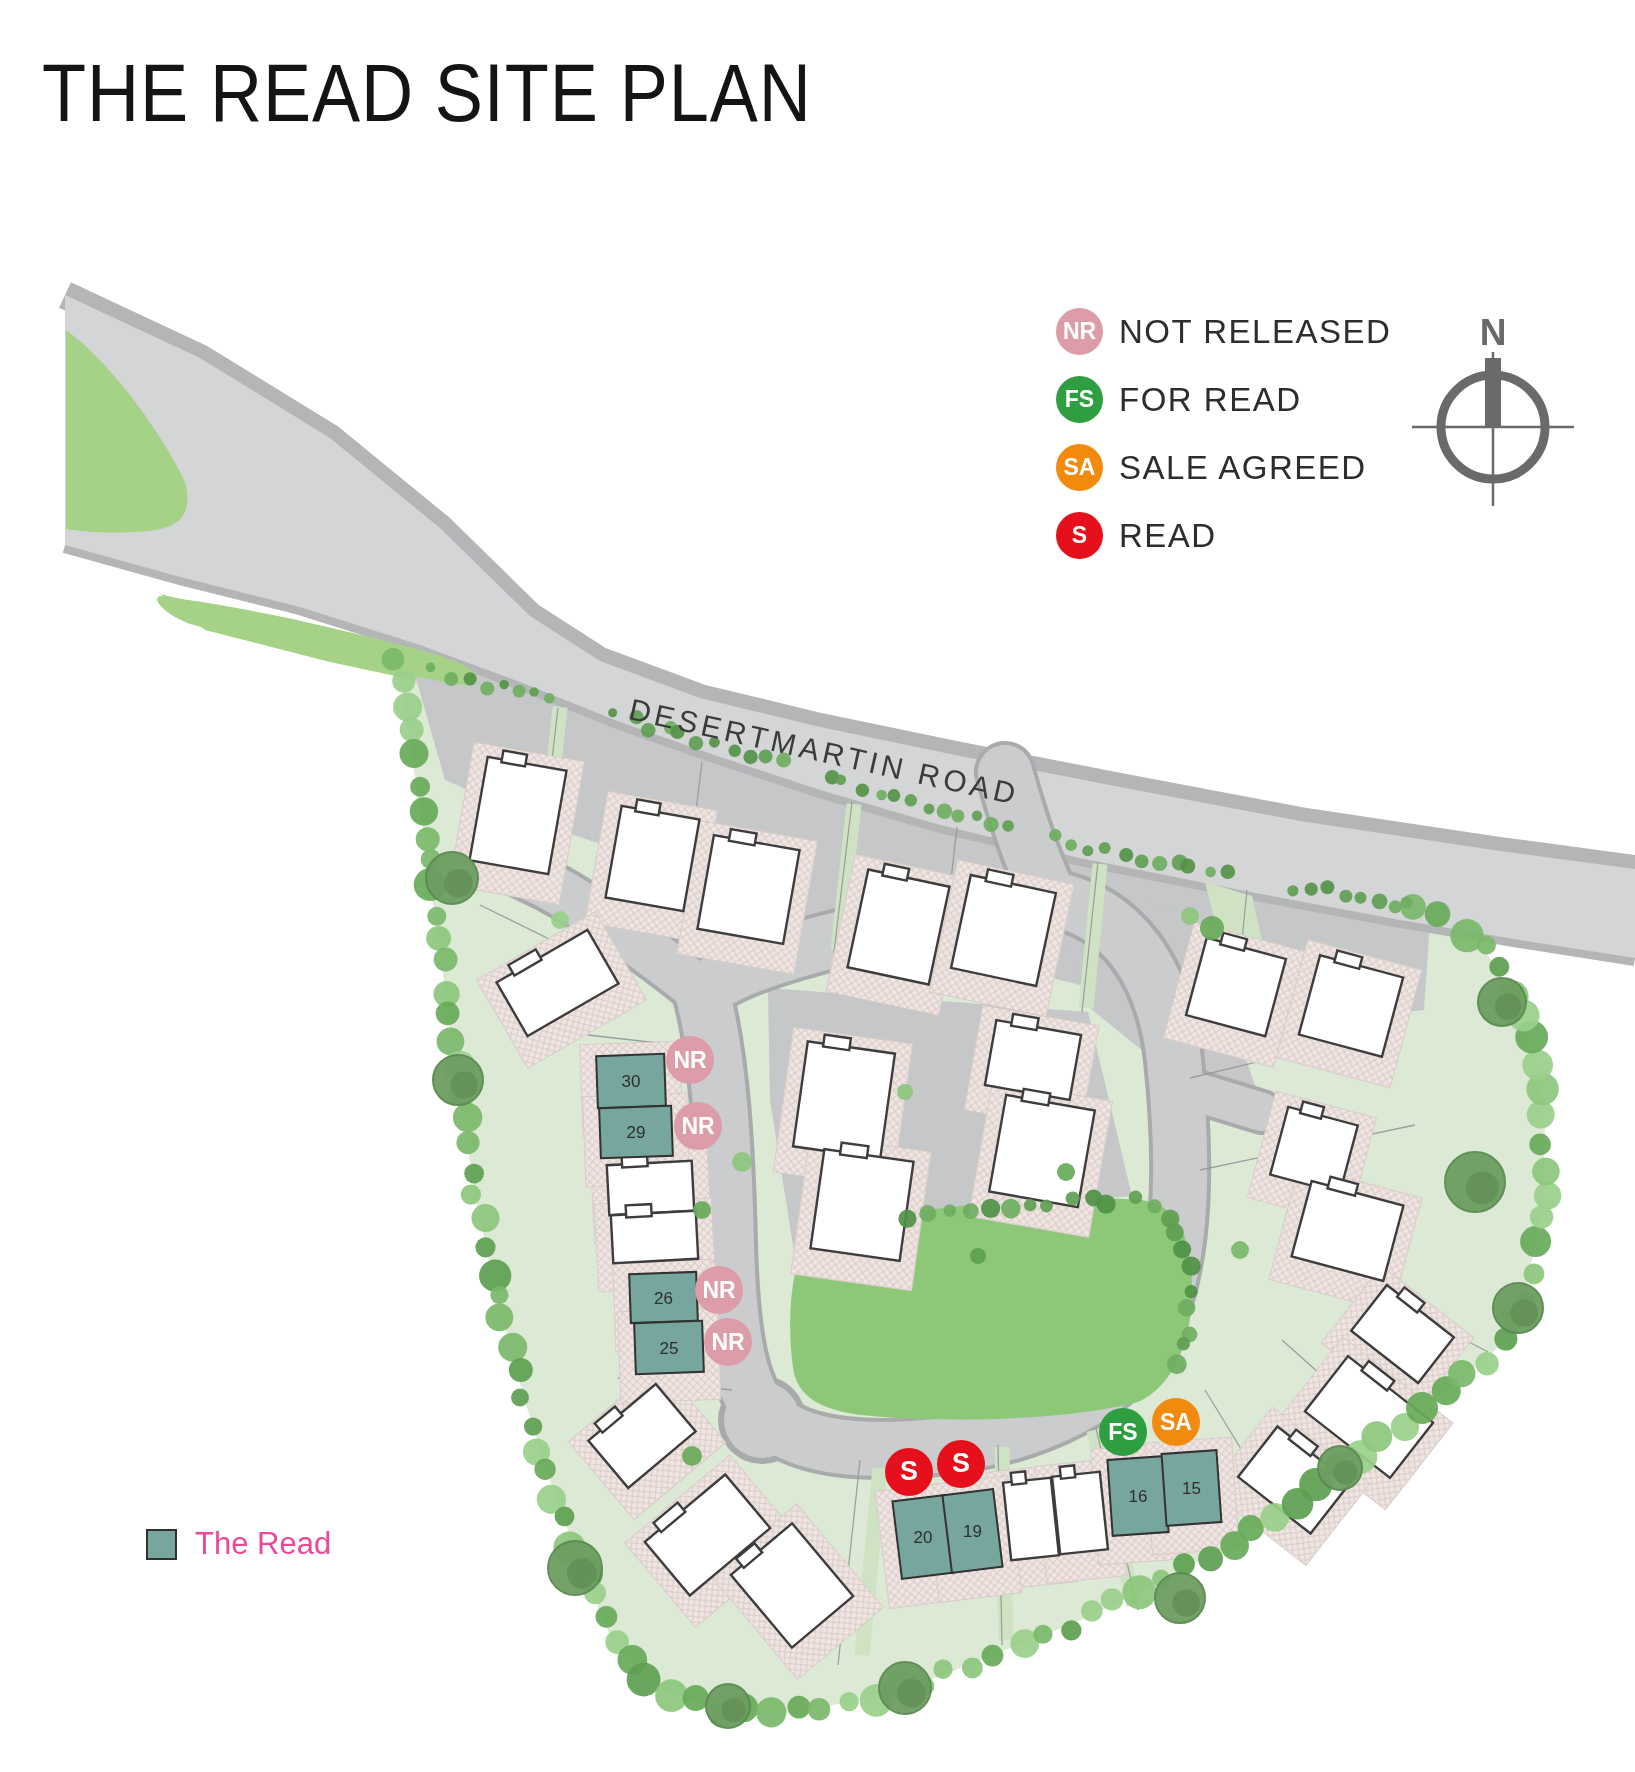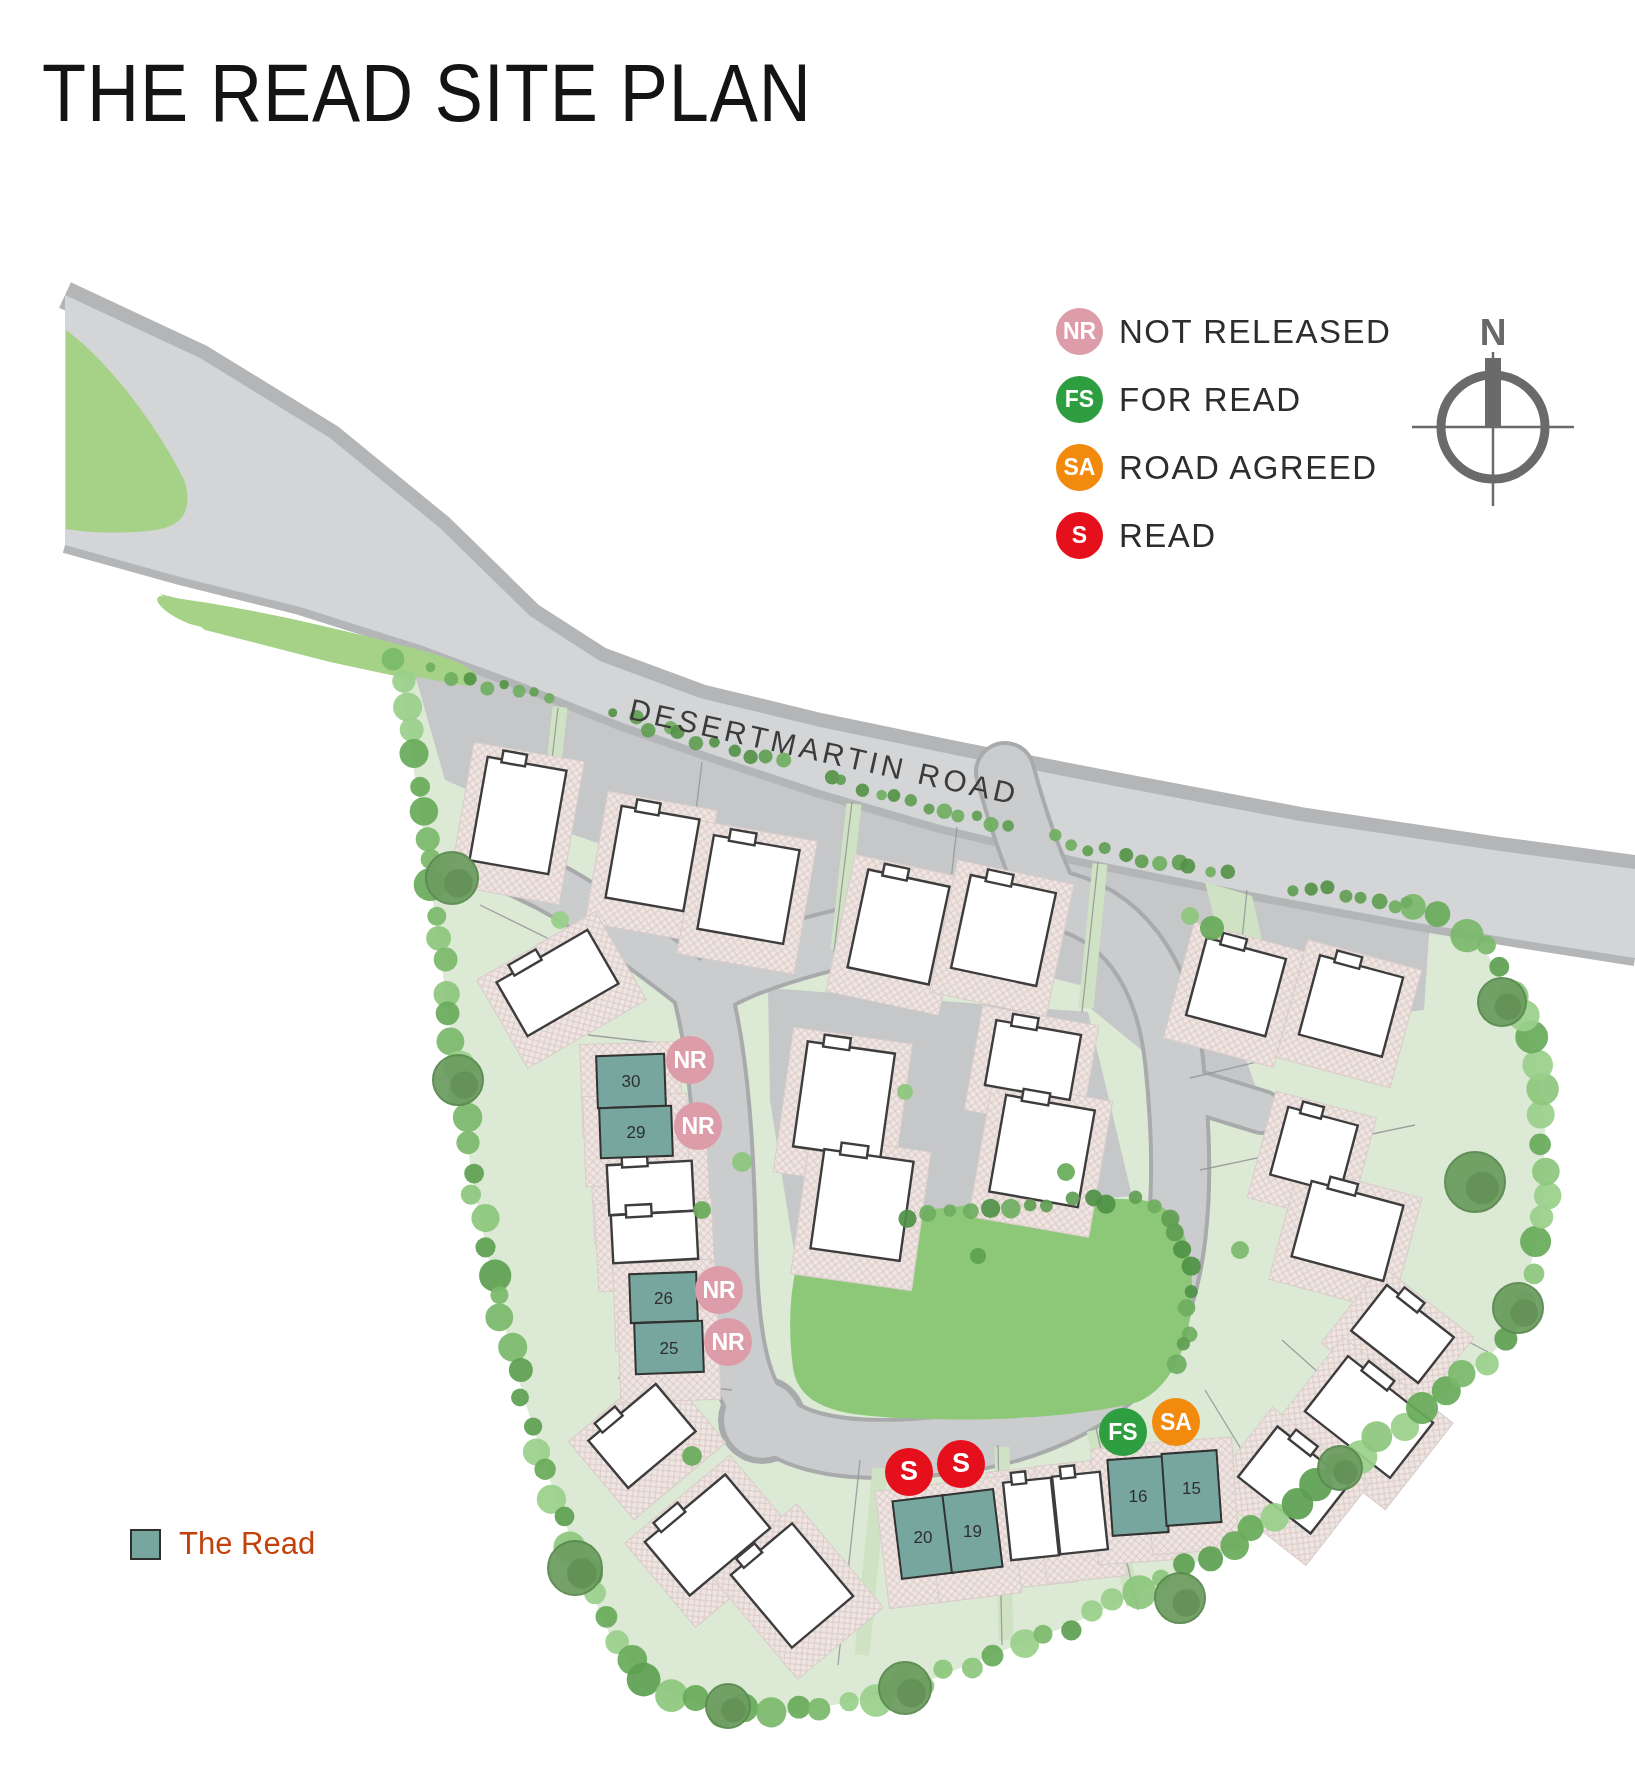--- a/index.html
+++ b/index.html
@@ -8,22 +8,22 @@
   #stage{position:absolute;left:0;top:0;width:1635px;height:1772px;}
   #map{position:absolute;left:0;top:0;width:1635px;height:1772px;}
   h1#title{position:absolute;left:42px;top:50px;margin:0;font-weight:300;
        font-size:82px;letter-spacing:1px;color:#141414;line-height:1.05;
        transform:scaleX(.88);transform-origin:left top;white-space:nowrap;}
   .legend{position:absolute;left:1056px;top:308px;display:flex;flex-direction:column;gap:21px;}
   .lrow{display:flex;align-items:center;gap:16px;height:47px;}
   .dot{width:47px;height:47px;border-radius:50%;color:#fff;font-weight:bold;
        font-size:23px;display:flex;align-items:center;justify-content:center;flex:0 0 47px;}
   .llabel{font-size:33px;color:#2d2d2d;letter-spacing:1.5px;font-weight:300;white-space:nowrap;}
-  .read-key{position:absolute;left:130px;top:1526px;display:flex;align-items:center;gap:18px;
-       font-size:31px;color:#c2410c;font-weight:300;}
+  .read-key{position:absolute;left:146px;top:1526px;display:flex;align-items:center;gap:18px;
+       font-size:31px;color:#ec4899;font-weight:300;}
   .read-key .sq{width:31px;height:31px;border:2px solid #2f2f2f;box-sizing:border-box;}
   .roadlabel{font:400 30px "Liberation Sans",sans-serif;letter-spacing:4px;fill:#3b3b3b;}
   .compassN{font:bold 37px "Liberation Sans",sans-serif;fill:#696969;}
   .plotnum{font:300 17px "Liberation Sans",sans-serif;fill:#2e2e2e;}
   .badgetxt{font:bold 23px "Liberation Sans",sans-serif;fill:#ffffff;}
 </style>
 </head>
 <body>
 
 <div id="stage">
@@ -502,21 +502,21 @@
     <div class="lrow">
       <span class="dot" style="background: rgb(220, 157, 168);">NR</span>
       <span class="llabel">NOT RELEASED</span>
     </div>
     <div class="lrow">
       <span class="dot" style="background: rgb(46, 158, 65);">FS</span>
       <span class="llabel">FOR READ</span>
     </div>
     <div class="lrow">
       <span class="dot" style="background: rgb(242, 138, 14);">SA</span>
-      <span class="llabel">ROAD AGREED</span>
+      <span class="llabel">SALE AGREED</span>
     </div>
     <div class="lrow">
       <span class="dot" style="background: rgb(229, 16, 27);">S</span>
       <span class="llabel">READ</span>
     </div>
   </div>
 
   <div class="read-key">
     <span class="sq" style="background: rgb(118, 166, 157);"></span>
     <span>The Read</span>

